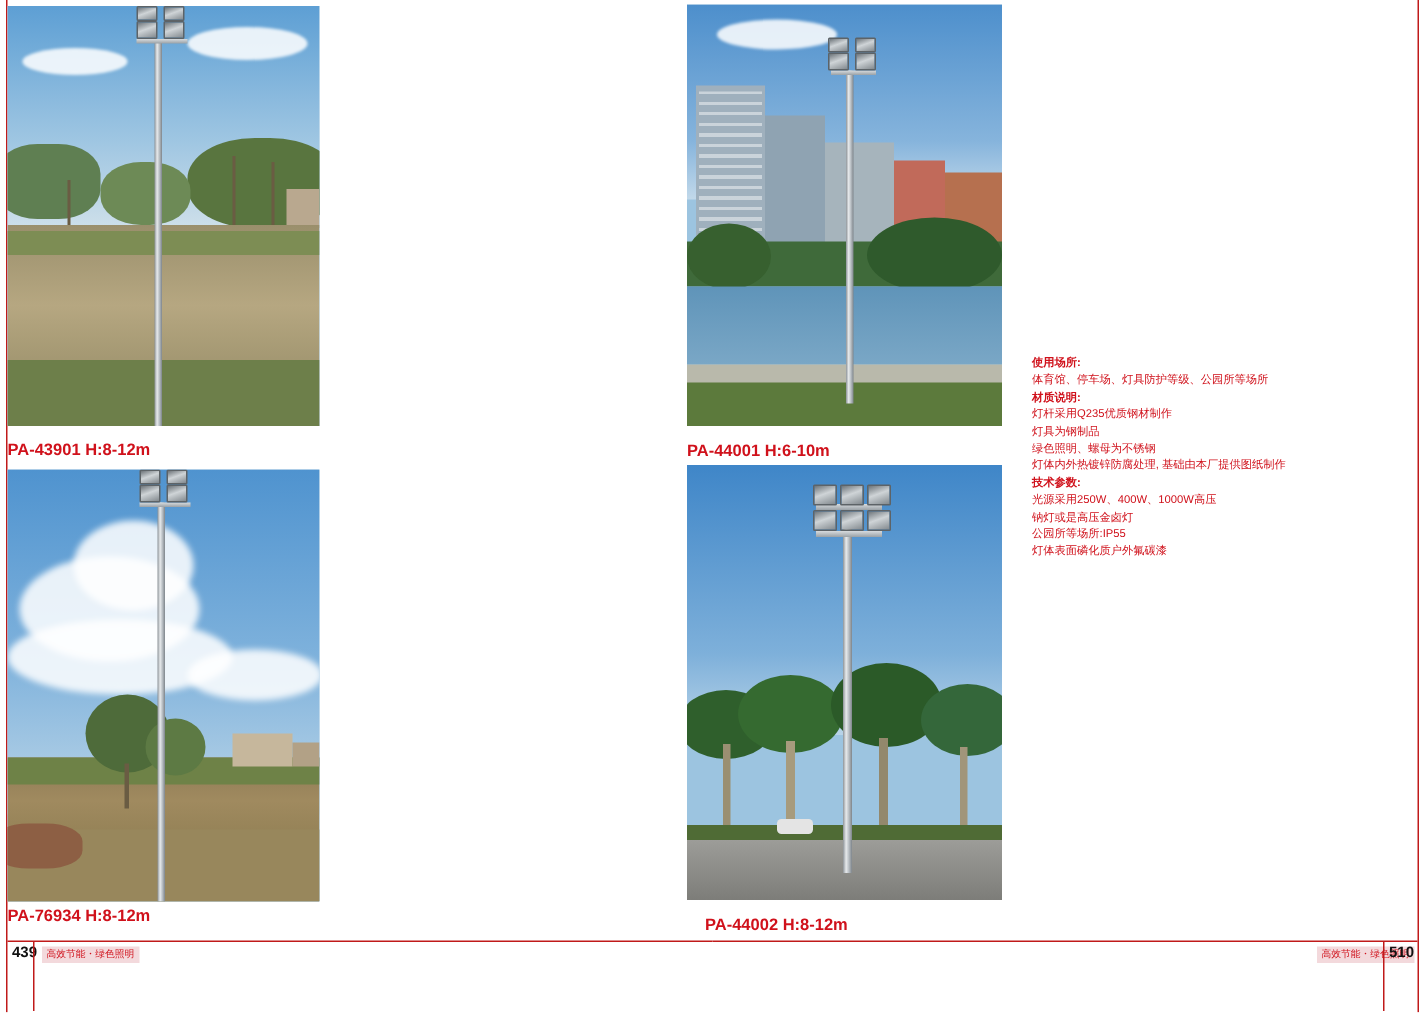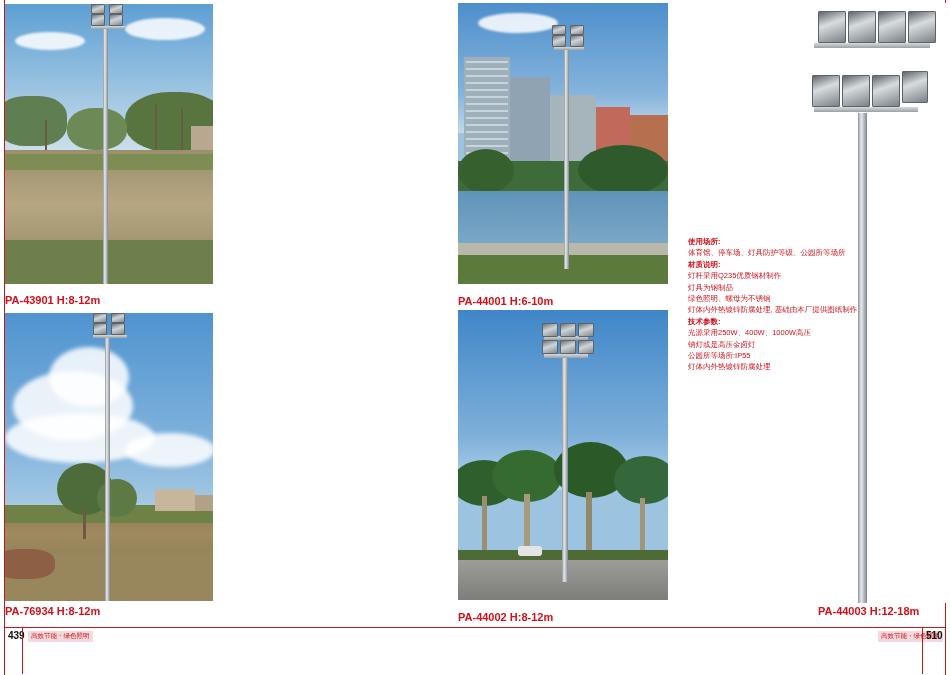--- a/index.html
+++ b/index.html
@@ -240,58 +240,37 @@
       <div class="pole" style="left:104px; top:32px; width:6px; height:240px;"></div>
       <div class="arm" style="left:86px; top:44px; width:44px; height:4px;"></div>
       <div class="arm" style="left:86px; top:26px; width:44px; height:4px;"></div>
       <div class="lamp" style="left:84px;  top:30px; width:16px; height:14px;"></div>
       <div class="lamp" style="left:102px; top:30px; width:16px; height:14px;"></div>
       <div class="lamp" style="left:84px;  top:13px; width:16px; height:14px;"></div>
       <div class="lamp" style="left:102px; top:13px; width:16px; height:14px;"></div>
       <div class="lamp" style="left:120px; top:30px; width:16px; height:14px;"></div>
       <div class="lamp" style="left:120px; top:13px; width:16px; height:14px;"></div>
     </div>
-    <div class="caption" style="left:0; top:301px;">PA-44002 H:8-12m</div>
-  </div>
-
-  <div class="figure" style="left:800px; top:3px; width:146px; height:612px;">
-    <div style="position:absolute; left:0; top:0; width:146px; height:600px; background:#ffffff;">
-
-      <div class="pole" style="left:58px; top:110px; width:9px; height:490px;"></div>
-
-      <div class="arm" style="left:14px; top:104px; width:104px; height:5px;"></div>
-
-      <div class="arm" style="left:14px; top:40px; width:116px; height:5px;"></div>
-
-      <div class="lamp big" style="left:12px; top:72px; width:28px; height:32px;"></div>
-      <div class="lamp big" style="left:42px; top:72px; width:28px; height:32px;"></div>
-      <div class="lamp big" style="left:72px; top:72px; width:28px; height:32px;"></div>
-      <div class="lamp big" style="left:102px; top:68px; width:26px; height:32px;"></div>
-
-      <div class="lamp big" style="left:18px; top:8px; width:28px; height:32px;"></div>
-      <div class="lamp big" style="left:48px; top:8px; width:28px; height:32px;"></div>
-      <div class="lamp big" style="left:78px; top:8px; width:28px; height:32px;"></div>
-      <div class="lamp big" style="left:108px; top:8px; width:28px; height:32px;"></div>
-    </div>
-    <div class="caption" style="left:18px; top:602px;">PA-44003 H:12-18m</div>
-  </div>
+    <div class="caption" style="left:12px; top:301px;">PA-44002 H:8-12m</div>
+  </div>
+
 
   <div class="spec">
     <div class="row head">使用场所:</div>
     <div class="row">体育馆、停车场、灯具防护等级、公园所等场所</div>
     <div class="row head">材质说明:</div>
     <div class="row">灯杆采用Q235优质钢材制作</div>
     <div class="row">灯具为钢制品</div>
     <div class="row">绿色照明、螺母为不锈钢</div>
     <div class="row">灯体内外热镀锌防腐处理, 基础由本厂提供图纸制作</div>
     <div class="row head">技术参数:</div>
     <div class="row">光源采用250W、400W、1000W高压</div>
     <div class="row">钠灯或是高压金卤灯</div>
     <div class="row">公园所等场所:IP55</div>
-    <div class="row">灯体内外热镀锌防腐处理</div>
+    <div class="row">灯体表面磷化质户外氟碳漆</div>
   </div>
 
   <div class="footer-rule" style="left:5px; top:627px; width:470px;"></div>
   <div class="footer-rule" style="left:475px; top:627px; width:470px;"></div>
 
   <div class="folio" style="left:8px; top:630px;">439</div>
   <div class="folio-band" style="left:28px; top:631px;">高效节能・绿色照明</div>
 
   <div class="folio-band" style="left:878px; top:631px;">高效节能・绿色照明</div>
   <div class="folio" style="left:926px; top:630px;">510</div>

